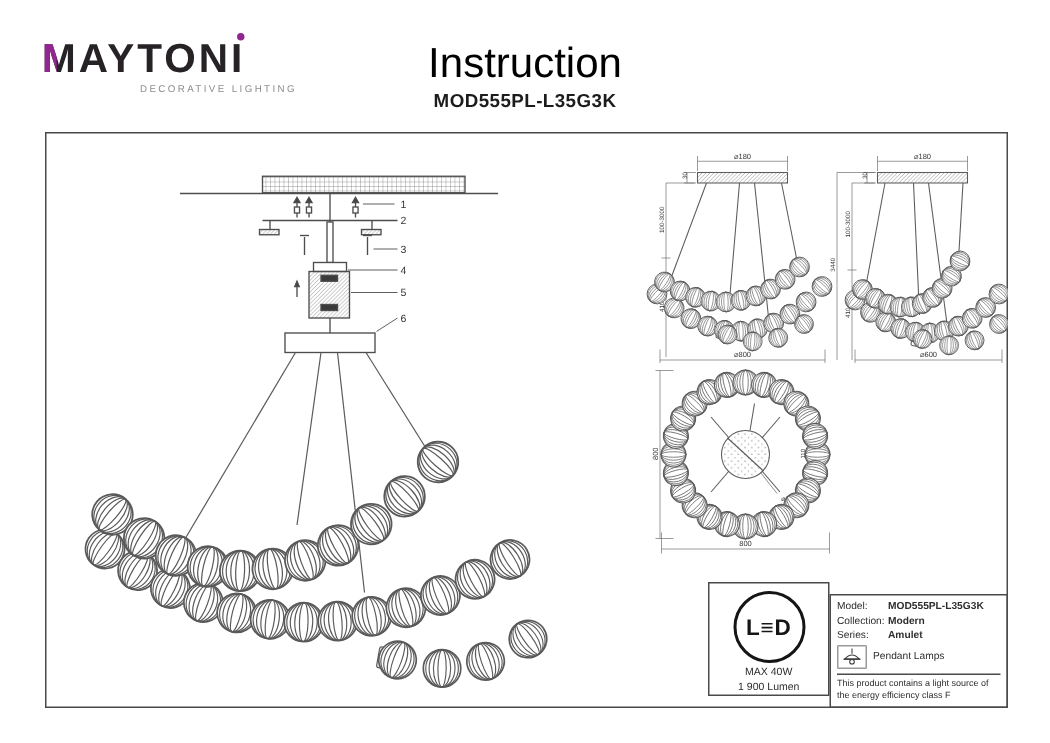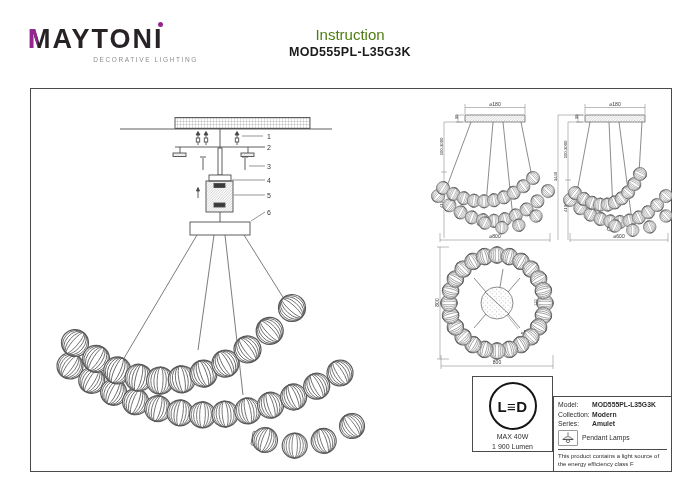--- a/index.html
+++ b/index.html
@@ -11,29 +11,29 @@
   #logo .word{font-size:27px;font-weight:800;letter-spacing:2px;color:#262226;
               position:relative;display:inline-block;line-height:1;}
   #logo .m{position:relative;display:inline-block;}
   #logo .m .overlay{position:absolute;left:0;top:0;color:#93268F;
                     clip-path:polygon(0 0,40% 0,40% 100%,0 100%);}
   #logo .idot{position:absolute;width:5px;height:5px;border-radius:50%;
               background:#93268F;right:1px;top:-4px;}
   #logo .tagline{font-size:6.5px;letter-spacing:1.6px;color:#8d8d8d;
                  text-align:right;margin-top:3px;}
   #titleblock{left:50%;top:26px;transform:translateX(-50%);text-align:center;}
-  #titleblock .t{font-size:15px;font-weight:500;color:#4d7c0f;}
+  #titleblock .t{font-size:28px;font-weight:500;color:#000000;text-align:right;}
   #titleblock .m{font-size:12.5px;font-weight:700;color:#1c1c1c;margin-top:2px;letter-spacing:.3px;}
   
   #frame{left:30px;top:88px;width:642px;height:384px;border:1.5px solid #4a4a4a;box-sizing:border-box;}
   #art{left:30px;top:88px;width:642px;height:384px;}
   svg{font-family:"Liberation Sans", sans-serif;}
   svg text{fill:#333;}
   
-  #ledbox{left:472px;top:376px;width:81px;height:76px;border:1px solid #4a4a4a;
+  #ledbox{left:472px;top:388px;width:81px;height:76px;border:1px solid #4a4a4a;
           box-sizing:border-box;text-align:center;}
   #ledcircle{width:44px;height:44px;border:2.5px solid #151515;border-radius:50%;
              margin:5px auto 2px auto;display:flex;align-items:center;justify-content:center;}
   #ledcircle .txt{font-size:15px;font-weight:800;letter-spacing:.5px;color:#151515;}
   .ledsub{font-size:7px;color:#2e2e2e;line-height:1.45;}
   
   #spectable{left:553px;top:396px;width:119px;height:76px;border:1px solid #4a4a4a;
              box-sizing:border-box;padding:4px 4px 0 4px;font-size:6.8px;color:#2e2e2e;}
   .specrow{display:flex;margin-bottom:2.5px;align-items:baseline;}
   .specrow .lbl{width:34px;flex:0 0 34px;}

